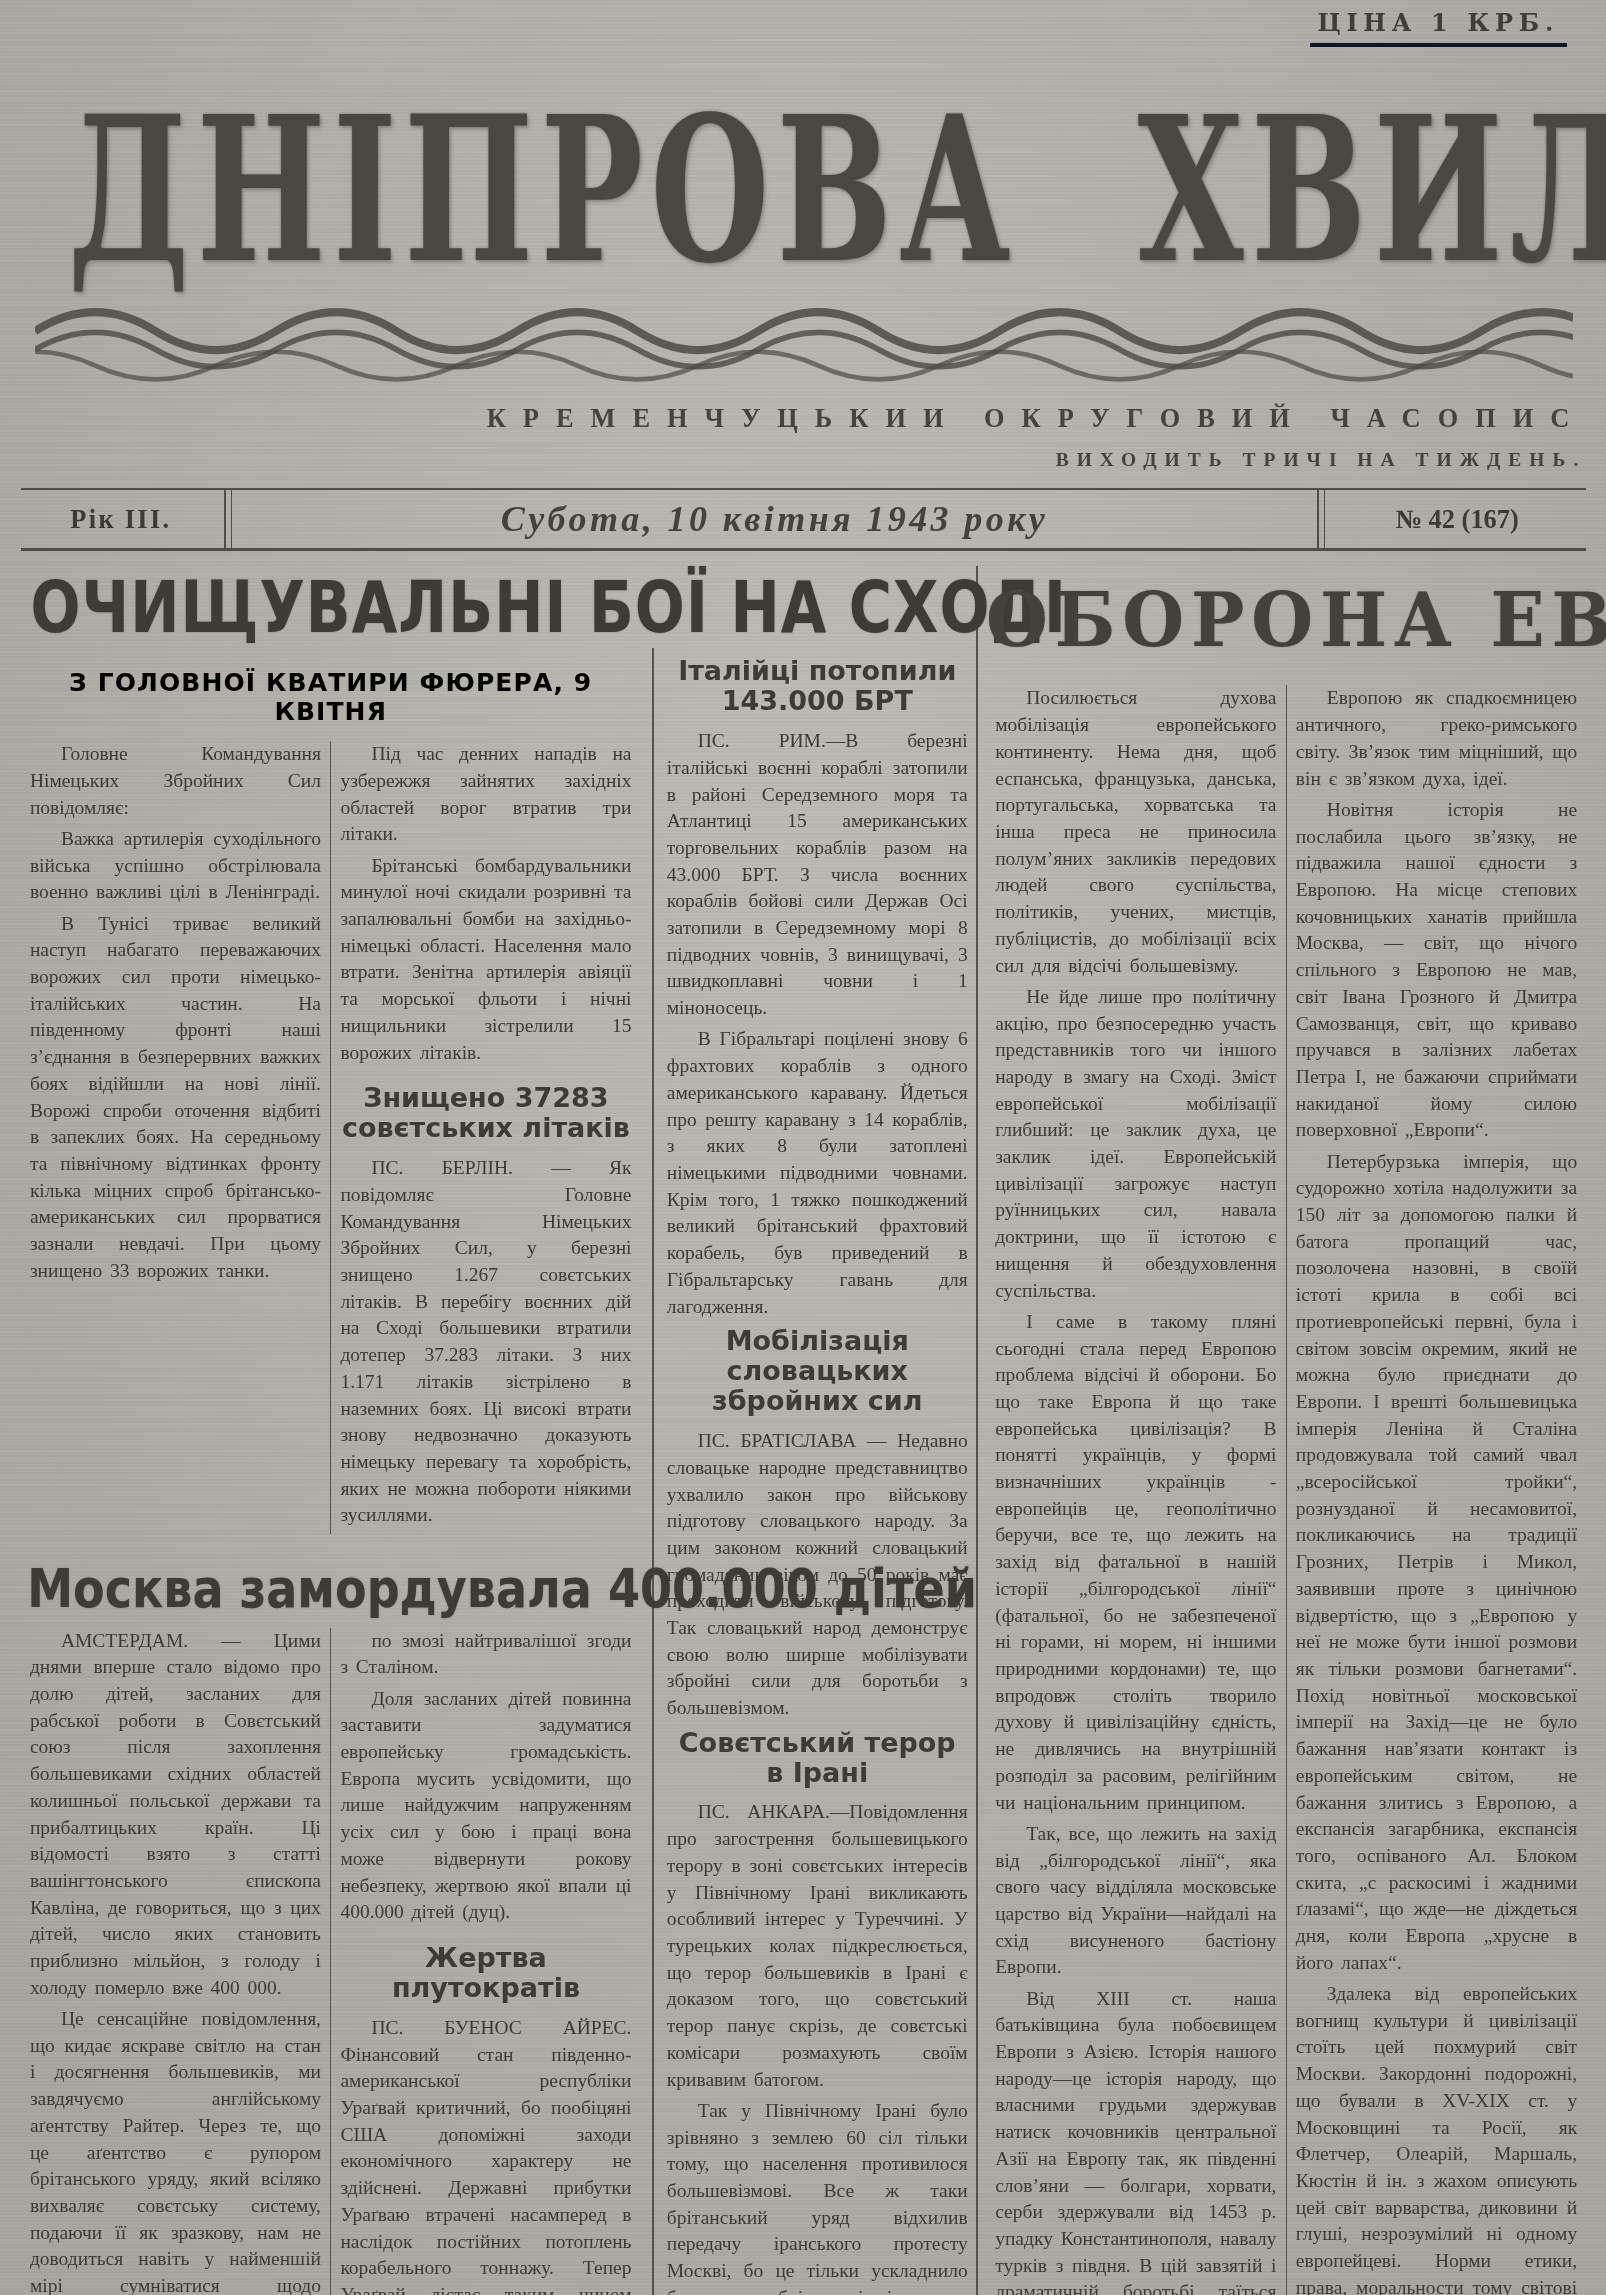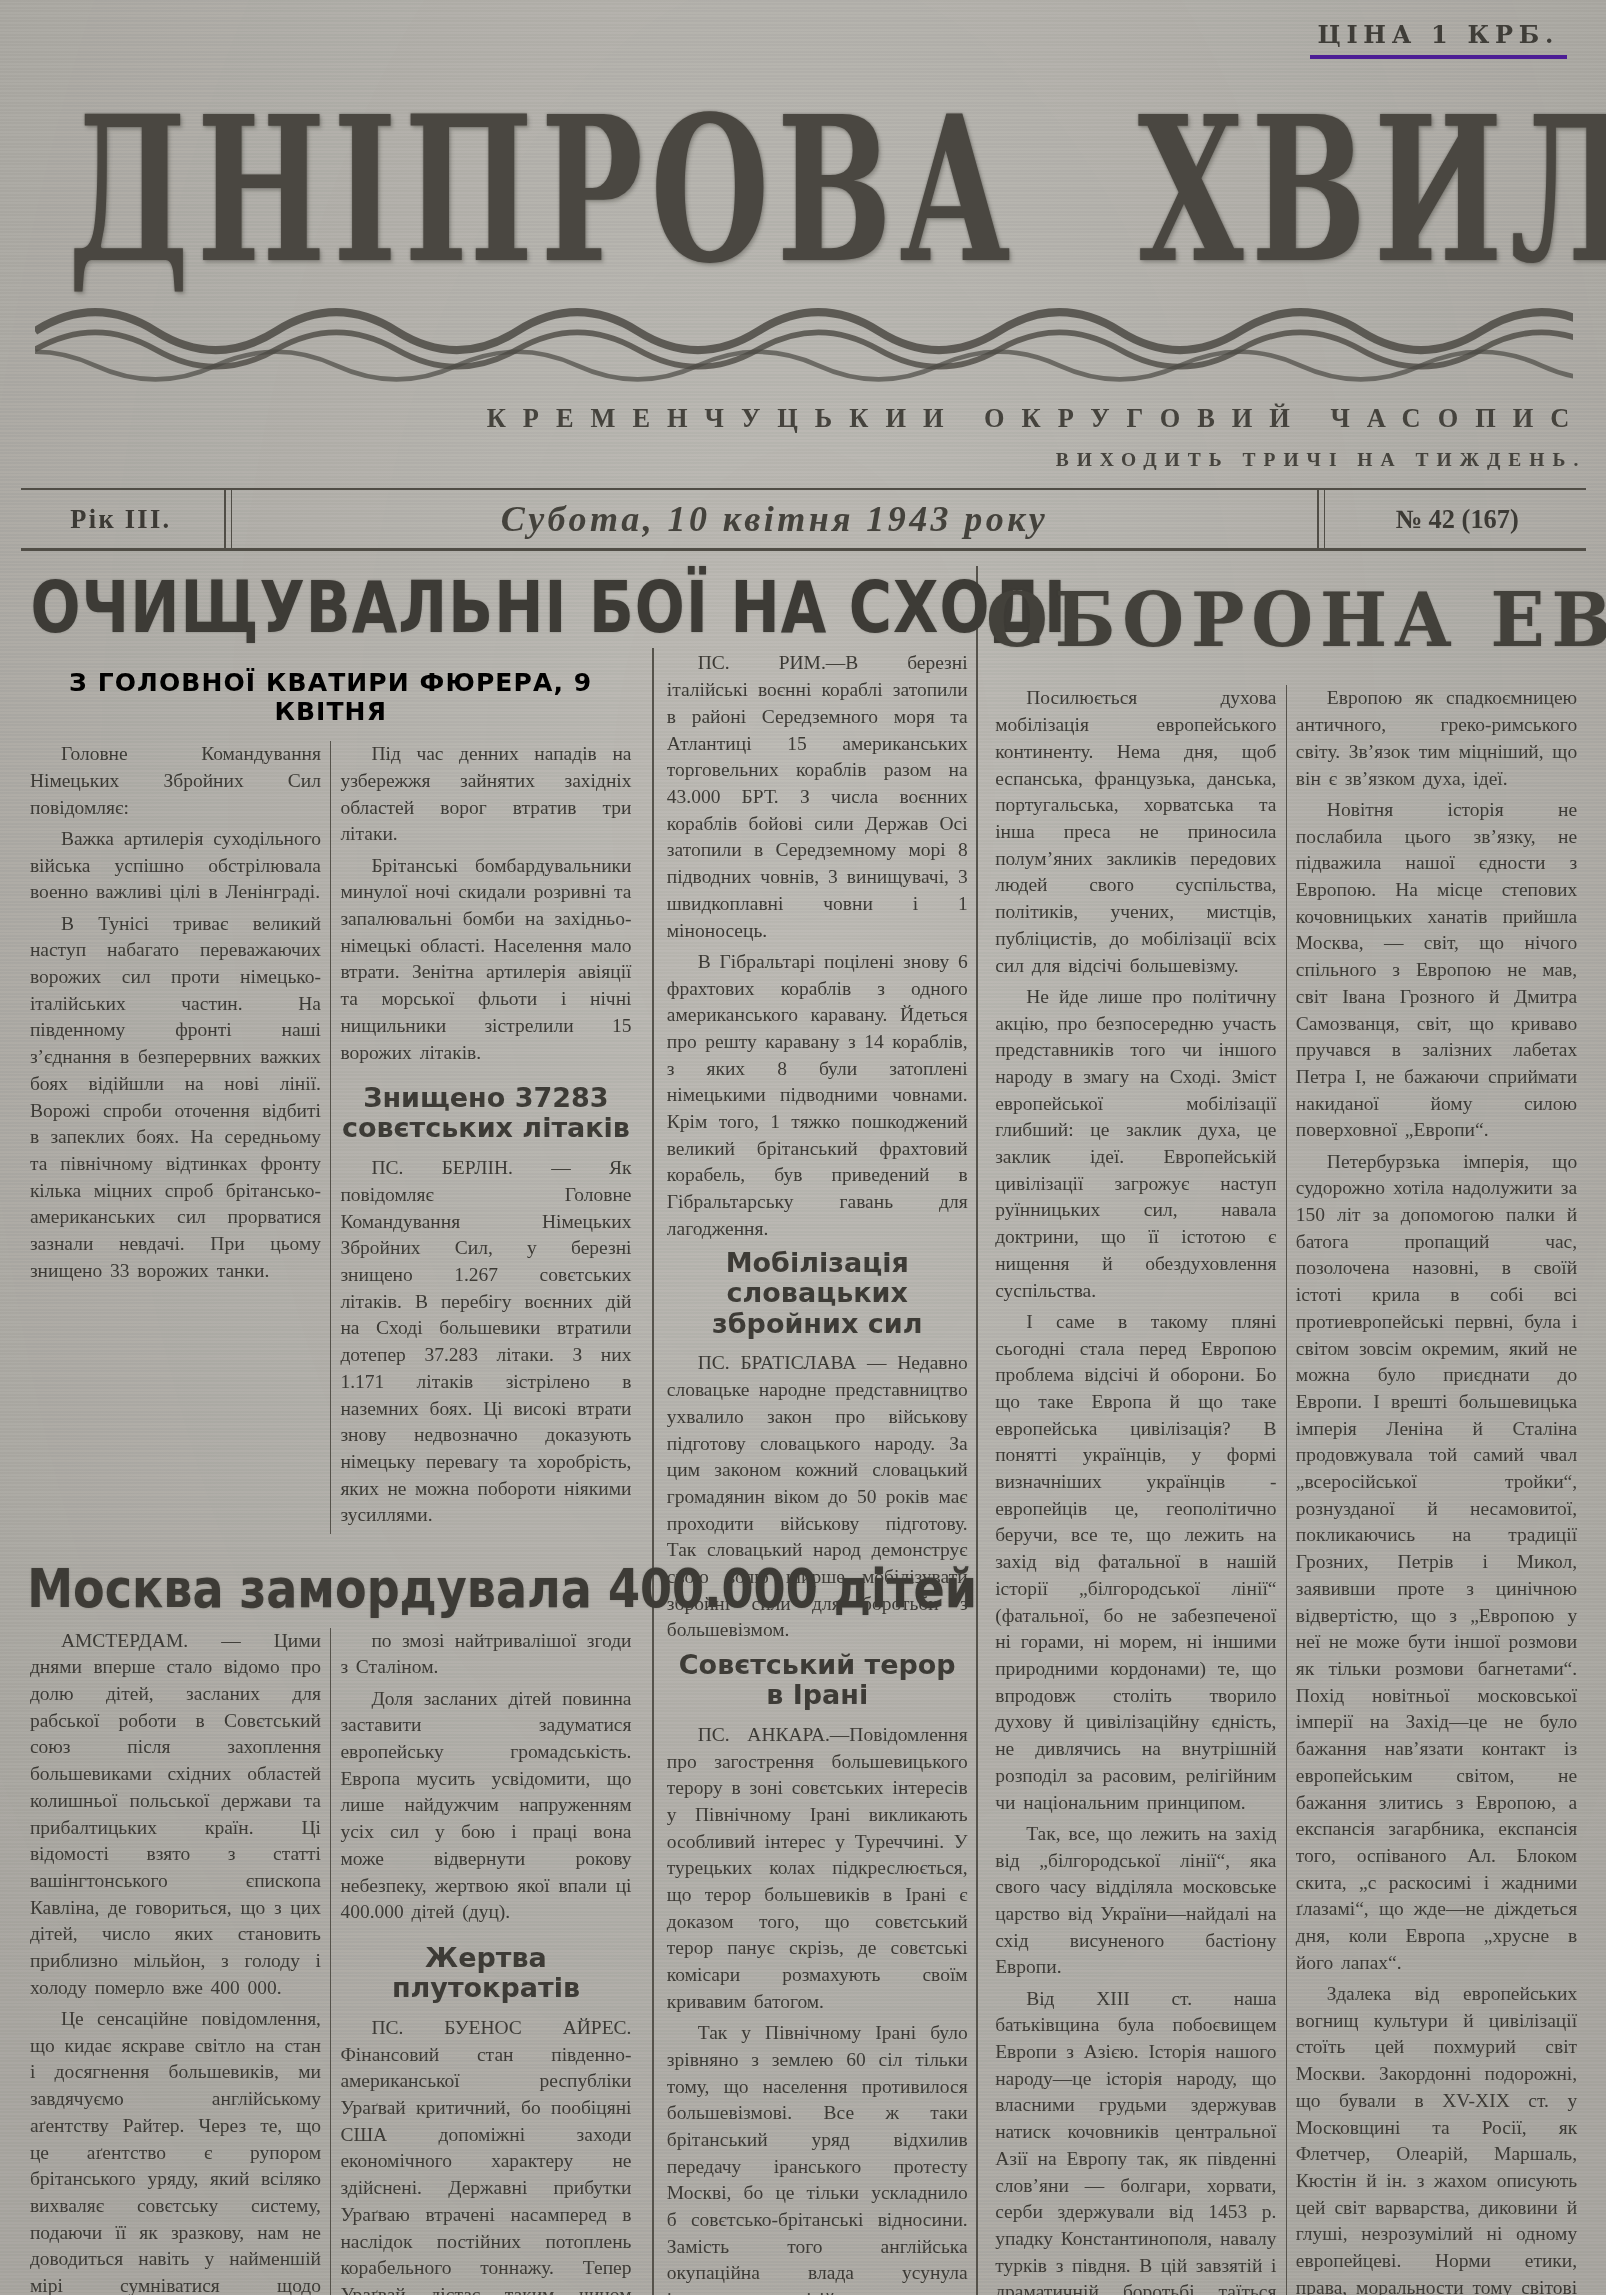--- a/index.html
+++ b/index.html
@@ -8,24 +8,24 @@
     background:#b5b2ac;
     background-image:
       radial-gradient(ellipse at 50% 35%, rgba(255,255,255,.10), rgba(0,0,0,.07) 90%),
       repeating-linear-gradient(0deg, rgba(255,255,255,.025) 0 1.7px, rgba(0,0,0,.02) 1.7px 3.4px);
     font-family:"Liberation Serif", serif;
     color:#3c3a35;
   }
   .page{padding:9.2px 20.7px;position:relative;}
   
   .price{
-    position:absolute;top:20px;right:40px;
+    position:absolute;top:8px;right:40px;
     font-family:"DejaVu Serif", serif;font-weight:bold;
     font-size:24px;letter-spacing:5.7px;color:#3f3d38;
-    border-bottom:4px solid #4c1d95;padding:0 8px 5.7px;
+    border-bottom:4px solid #0f172a;padding:0 8px 5.7px;
   }
   .masthead-title{
     margin-top:63px;height:230px;text-align:center;white-space:nowrap;
     font-family:"DejaVu Serif", serif;font-weight:bold;
     font-size:145px;letter-spacing:8px;word-spacing:69px;
     color:#4a4741;text-shadow:0 0 2.3px rgba(64,62,56,.55), 2.3px 2.3px 3.4px rgba(64,62,56,.25);
     transform:scale(.94,1.38);transform-origin:50% 0;
   }
   .waves{display:block;margin:-17px auto 0;}
   .subtitle{
@@ -161,20 +161,21 @@
               <div>
                   <p>ПС. БУЕНОС АЙРЕС. Фінансовий стан південно-американської республіки Ураґвай критичний, бо пообіцяні США допоміжні заходи економічного характеру не здійснені. Державні прибутки Ураґваю втрачені насамперед в наслідок постійних потоплень корабельного тоннажу. Тепер Ураґвай дістає таким чином розплату за те, що дав запрягти себе плутократам в їхню колісницю.</p>
                 </div>
 
             </div>
           </div>
         </div>
 
         <div class="col3">
           <div class="c3-article">
+            <h3 class="inner-head">Італійці потопили 143.000 БРТ</h3>
             <div>
                 <p>ПС. РИМ.—В березні італійські воєнні кораблі затопили в районі Середземного моря та Атлантиці 15 американських торговельних кораблів разом на 43.000 БРТ. З числа воєнних кораблів бойові сили Держав Осі затопили в Середземному морі 8 підводних човнів, 3 винищувачі, 3 швидкоплавні човни і 1 міноносець.</p>
                 <p>В Гібральтарі поцілені знову 6 фрахтових кораблів з одного американського каравану. Йдеться про решту каравану з 14 кораблів, з яких 8 були затоплені німецькими підводними човнами. Крім того, 1 тяжко пошкоджений великий брітанський фрахтовий корабель, був приведений в Гібральтарську гавань для лагодження.</p>
               </div>
           </div>
           <div class="c3-article">
             <h3 class="inner-head">Мобілізація словацьких збройних сил</h3>
             <div>
                 <p>ПС. БРАТІСЛАВА — Недавно словацьке народне представництво ухвалило закон про військову підготову словацького народу. За цим законом кожний словацький громадянин віком до 50 років має проходити військову підготову. Так словацький народ демонструє свою волю ширше мобілізувати збройні сили для боротьби з большевізмом.</p>
               </div>

